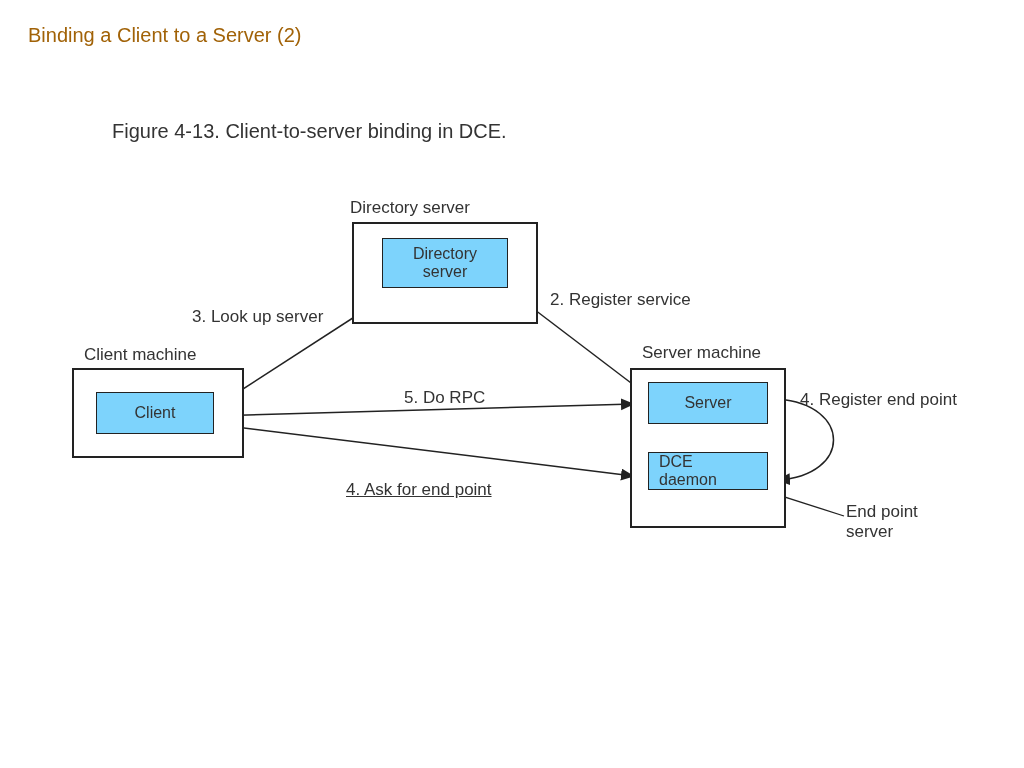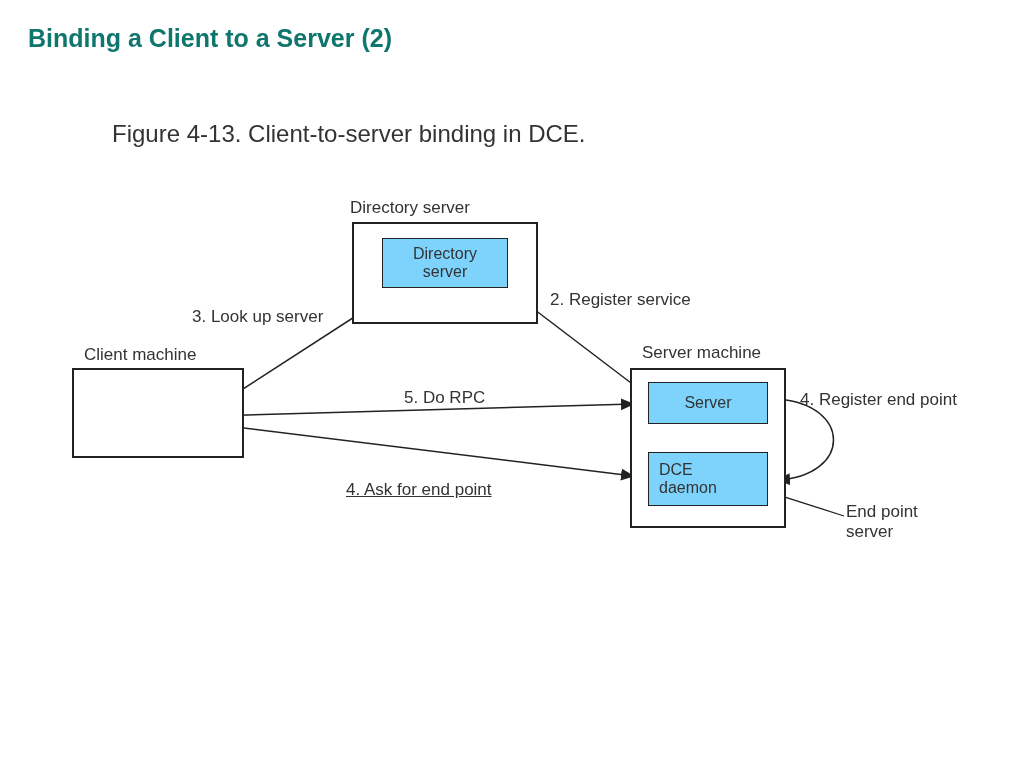--- a/index.html
+++ b/index.html
@@ -9,30 +9,30 @@
     height: 768px;
     background: #fff;
     font-family: Verdana, Arial, sans-serif;
     color: #2a2a2a;
     position: relative;
   }
   .slide-title {
     position: absolute;
     top: 24px;
     left: 28px;
-    font-size: 25px;
-    font-weight: bold;
-    color: #0f766e;
+    font-size: 20px;
+    font-weight: normal;
+    color: #a16207;
     font-family: Verdana, "Trebuchet MS", sans-serif;
   }
   .caption {
     position: absolute;
     top: 120px;
     left: 112px;
-    font-size: 24px;
+    font-size: 20px;
     color: #333;
     font-family: "Trebuchet MS", Verdana, sans-serif;
   }
   .diagram {
     position: absolute;
     top: 180px;
     left: 60px;
     width: 900px;
     height: 420px;
   }
@@ -94,30 +94,31 @@
       <ellipse cx="662" cy="289" rx="19" ry="7" fill="#e6e6e6" stroke="#222" stroke-width="1.3"></ellipse>
       <path d="M 643 289 L 643 303 A 19 7 0 0 0 681 303 L 681 289" fill="#d2d2d2" stroke="#222" stroke-width="1.3"></path>
       <ellipse cx="662" cy="289" rx="19" ry="7" fill="#efefef" stroke="#222" stroke-width="1.3"></ellipse>
     </g>
 
     <line x1="784" y1="336" x2="681" y2="303" stroke="#222" stroke-width="1.3"></line>
   </svg>
 
   <div class="label" style="left:24px; top:165px;">Client machine</div>
   <div class="box" style="left:12px; top:188px; width:172px; height:90px;"></div>
+  <div class="inner" style="left:36px; top:212px; width:118px; height:42px;">Client</div>
 
   <div class="label" style="left:290px; top:18px;">Directory server</div>
   <div class="box" style="left:292px; top:42px; width:186px; height:102px;"></div>
   <div class="inner" style="left:322px; top:58px; width:126px; height:50px; white-space:pre;">Directory
 server</div>
 
   <div class="label" style="left:582px; top:163px;text-align:right;">Server machine</div>
   <div class="box" style="left:570px; top:188px; width:156px; height:160px;"></div>
   <div class="inner" style="left:588px; top:202px; width:120px; height:42px;">Server</div>
-  <div class="inner" style="left:588px; top:272px; width:120px; height:54px; justify-content:flex-start; padding-left:10px; text-align:left; white-space:pre;">DCE
+  <div class="inner" style="left:588px; top:272px; width:120px; height:38px; justify-content:flex-start; padding-left:10px; text-align:left; white-space:pre;">DCE
 daemon</div>
 
   <div class="label" style="left:132px; top:127px;">3. Look up server</div>
   <div class="label" style="left:490px; top:110px;">2. Register service</div>
   <div class="label" style="left:316px; top:208px;margin-left:28px;">5. Do RPC</div>
   <div class="label" style="left:286px; top:300px;text-decoration:underline;">4. Ask for end point</div>
   <div class="label" style="left:740px; top:210px;">4. Register end point</div>
 
   <div class="label" style="left:786px; top:322px; white-space:pre; line-height:1.2;">End point
 server</div>

